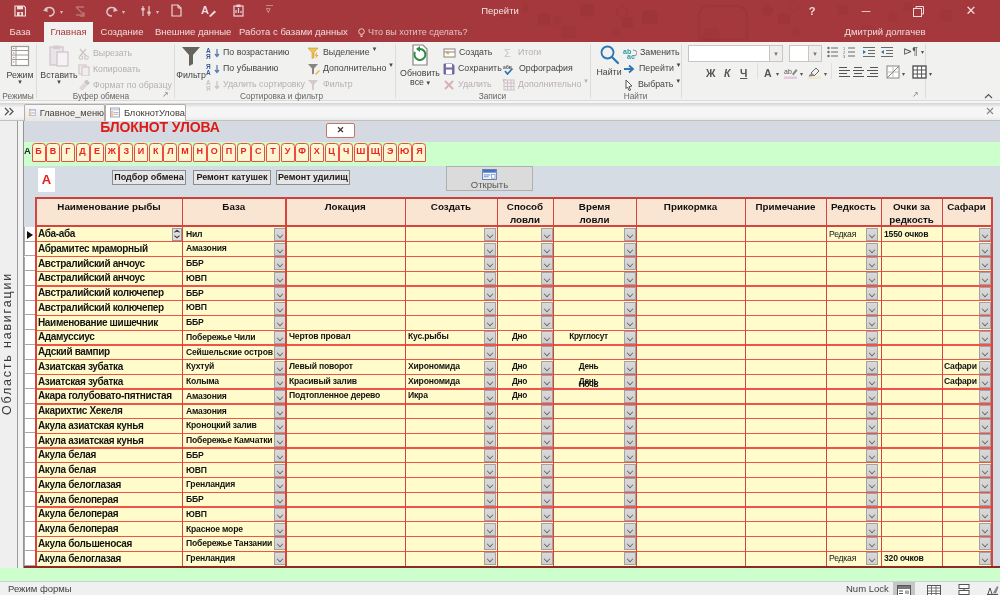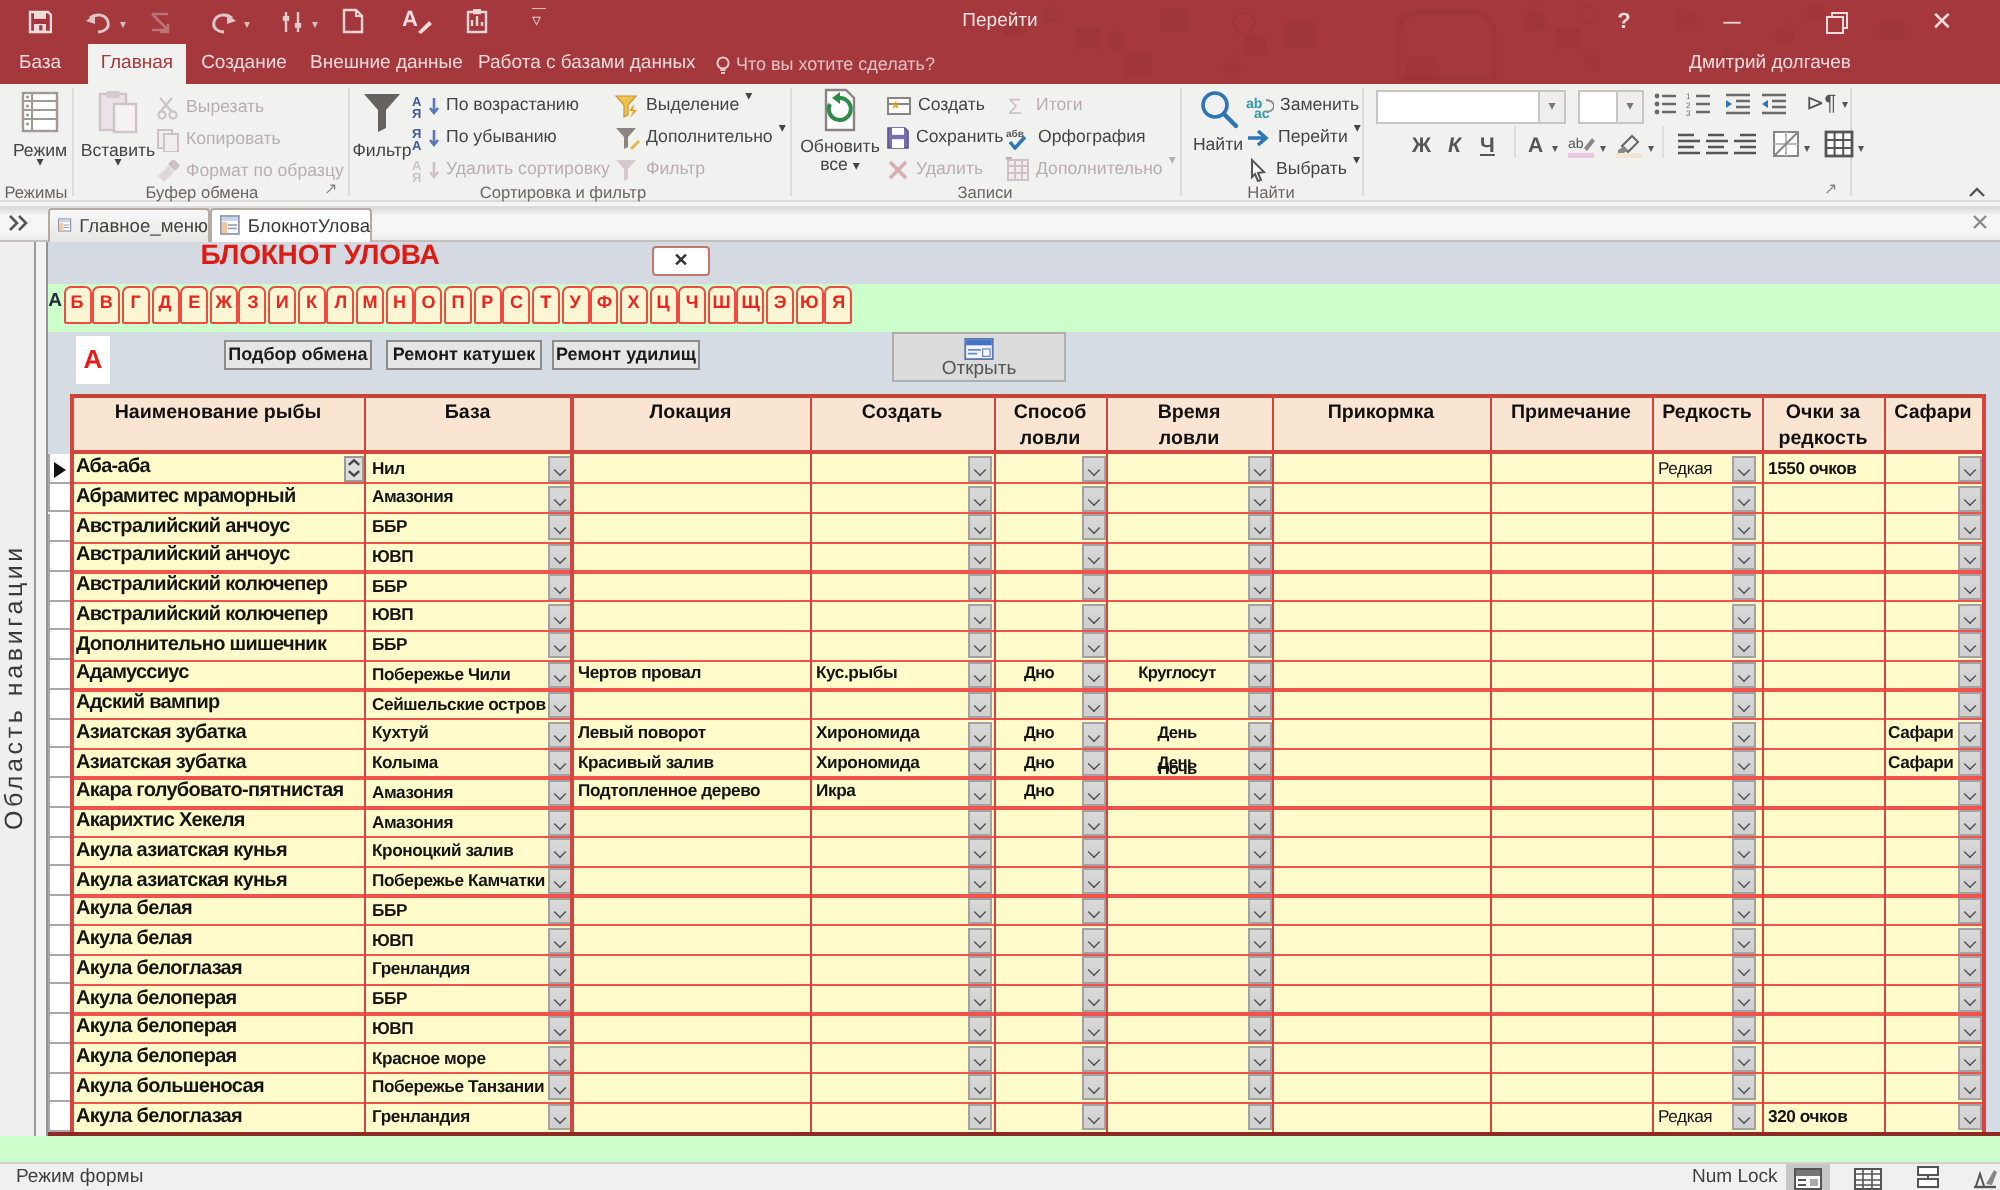--- a/index.html
+++ b/index.html
@@ -560,21 +560,21 @@
 <div class="sel" style="top:286.0px"></div>
 <div class="ct b fs11" style="left:38px;top:301.9px;width:142px">Австралийский колючепер</div>
 <div class="ct b fs10" style="left:186px;top:302.4px;width:87px">ЮВП</div>
 <div class="dbtn" style="left:274px;top:301.5px"></div>
 <div class="dbtn" style="left:484px;top:301.5px"></div>
 <div class="dbtn" style="left:541px;top:301.5px"></div>
 <div class="dbtn" style="left:624px;top:301.5px"></div>
 <div class="dbtn" style="left:866px;top:301.5px"></div>
 <div class="dbtn" style="left:979px;top:301.5px"></div>
 <div class="sel" style="top:300.7px"></div>
-<div class="ct b fs11" style="left:38px;top:316.6px;width:142px">Дополнительно шишечник</div>
+<div class="ct b fs11" style="left:38px;top:316.6px;width:142px">Наименование шишечник</div>
 <div class="ct b fs10" style="left:186px;top:317.1px;width:87px">ББР</div>
 <div class="dbtn" style="left:274px;top:316.2px"></div>
 <div class="dbtn" style="left:484px;top:316.2px"></div>
 <div class="dbtn" style="left:541px;top:316.2px"></div>
 <div class="dbtn" style="left:624px;top:316.2px"></div>
 <div class="dbtn" style="left:866px;top:316.2px"></div>
 <div class="dbtn" style="left:979px;top:316.2px"></div>
 <div class="sel" style="top:315.4px"></div>
 <div class="ct b fs11" style="left:38px;top:331.4px;width:142px">Адамуссиус</div>
 <div class="ct b fs10" style="left:186px;top:331.9px;width:87px">Побережье Чили</div>

